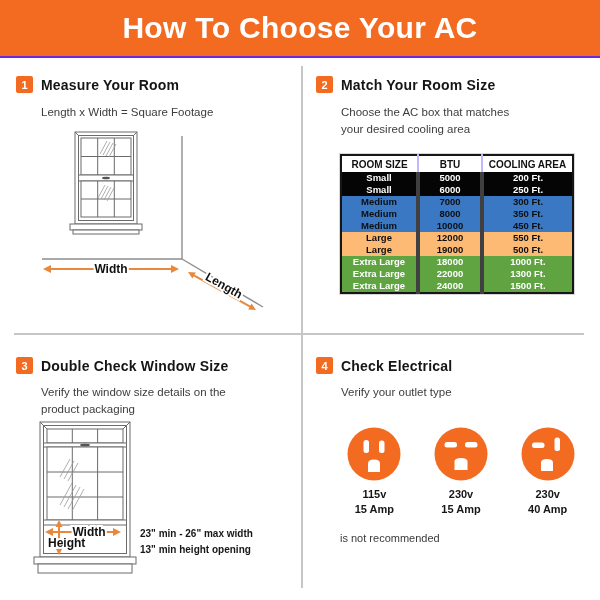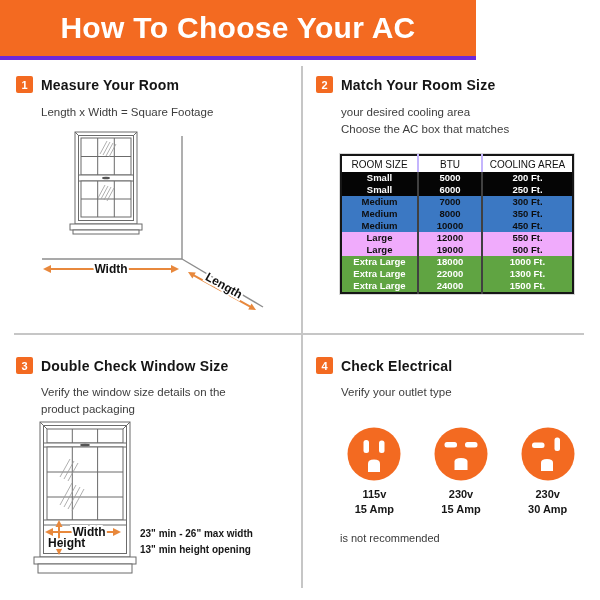--- a/index.html
+++ b/index.html
@@ -1,46 +1,46 @@
 <!DOCTYPE html>
 <html><head>
 <meta charset="utf-8">
 <style>
   html,body{margin:0;padding:0;background:#fff;}
   .page{position:relative;width:600px;height:600px;background:#fff;overflow:hidden;
         font-family:"Liberation Sans", sans-serif;color:#1a1a1a;}
-  .banner{position:absolute;left:0;top:0;width:476px;height:56px;background:#F36A21;
+  .banner{position:absolute;left:0;top:0;width:600px;height:56px;background:#F36A21;
           display:flex;align-items:center;justify-content:center;
           color:#fff;font-size:30px;font-weight:bold;letter-spacing:0.3px;
-          border-bottom:4px solid #6d28d9;}
+          border-bottom:2px solid #6d28d9;}
   .divider-v{position:absolute;left:301px;top:66px;width:2px;height:522px;background:#c6c6c6;}
   .divider-h{position:absolute;left:14px;top:333px;width:570px;height:2px;background:#c6c6c6;}
   .quadrant{position:absolute;}
   #q1{left:0;top:58px;width:300px;height:275px;}
   #q2{left:300px;top:58px;width:300px;height:275px;}
   #q3{left:0;top:333px;width:300px;height:267px;}
   #q4{left:300px;top:333px;width:300px;height:267px;}
   .step-row{position:absolute;left:16px;display:flex;align-items:center;gap:8px;}
   .badge{width:17px;height:17px;background:#F36A21;color:#fff;border-radius:2px;
          font-size:11px;font-weight:bold;display:flex;align-items:center;justify-content:center;}
   .title{font-size:14px;font-weight:bold;color:#151515;letter-spacing:0.2px;}
   .subtitle{position:absolute;left:41px;font-size:11.5px;line-height:17px;color:#3d3d3d;}
   .illus{position:absolute;}
   
   .ac-table{position:absolute;left:40px;top:96px;width:220px;border-collapse:collapse;
             table-layout:fixed;border:2px solid #161616;box-shadow:0 0 0 1px #d8d8d8;
             text-align:center;}
-  .ac-table th{width:73px;height:14px;font-size:10px;font-weight:normal;color:#111;background:#fff;}
+  .ac-table th{width:73px;height:14px;font-size:10px;font-weight:bold;color:#111;background:#fff;}
   .ac-table th+th{width:60px;border-left:2px solid #c4b5fd;}
   .ac-table th+th+th{width:87px;}
   .ac-table td{height:12px;font-size:9.5px;font-weight:bold;padding:0;line-height:12px;}
-  .ac-table td+td{border-left:2px solid #404040;}
+  .ac-table td+td{border-left:4px solid #404040;}
   .r-small td{background:#050505;color:#fff;}
   .r-medium td{background:#3B78C3;color:#0e0e0e;}
-  .r-large td{background:#f0abfc;color:#0e0e0e;}
+  .r-large td{background:#fdba74;color:#0e0e0e;}
   .r-xl td{background:#60A442;color:#fff;}
   
   .note-bold{position:absolute;left:140px;top:193px;font-size:10px;font-weight:bold;
              line-height:16px;color:#161616;}
   .note-plain{position:absolute;left:40px;top:197px;font-size:11px;line-height:17px;color:#3a3a3a;}
   
   .outlets{position:absolute;left:31px;top:94px;width:260px;display:flex;gap:0;}
   .outlet{width:90px;display:flex;flex-direction:column;align-items:center;}
   .outlet-label{margin-top:6px;font-size:11px;font-weight:bold;line-height:15px;
                 text-align:center;color:#161616;}
@@ -117,22 +117,22 @@
       <text class="svg-label" x="202" y="163" text-anchor="middle" transform="rotate(29.5 202 163)">Length</text>
     </svg>
   </div>
 
   <div class="quadrant" id="q2">
     <div class="step-row" style="top:18px;">
       <div class="badge">2</div>
       <div class="title">Match Your Room Size</div>
     </div>
     <div class="subtitle" style="top:46px;">
+      <div>Choose the AC box that matches</div>
       <div>your desired cooling area</div>
-      <div>Choose the AC box that matches</div>
     </div>
     <table class="ac-table">
       <thead>
         <tr>
           <th>ROOM SIZE</th>
           <th>BTU</th>
           <th>COOLING AREA</th>
         </tr>
       </thead>
       <tbody>
@@ -283,21 +283,21 @@
       </div>
       <div class="outlet">
         <svg width="54" height="54" viewBox="0 0 54 54">
           <circle cx="27" cy="27" r="26.5" fill="#F36A21"></circle>
           <rect x="11" y="15.5" width="12.5" height="5.5" rx="2.5" fill="#fff"></rect>
           <rect x="33.5" y="10.5" width="5.5" height="13.5" rx="2.5" fill="#fff"></rect>
           <path d="M20 44 L20 35.5 Q20 32 26 32 Q32 32 32 35.5 L32 44 Z" fill="#fff"></path>
         </svg>
         <div class="outlet-label">
           <div>230v</div>
-          <div>30 Amp</div>
+          <div>40 Amp</div>
         </div>
       </div>
     </div>
 
     <div class="note-plain">
       <div>is not recommended</div>
     </div>
   </div>
 
 </div>

